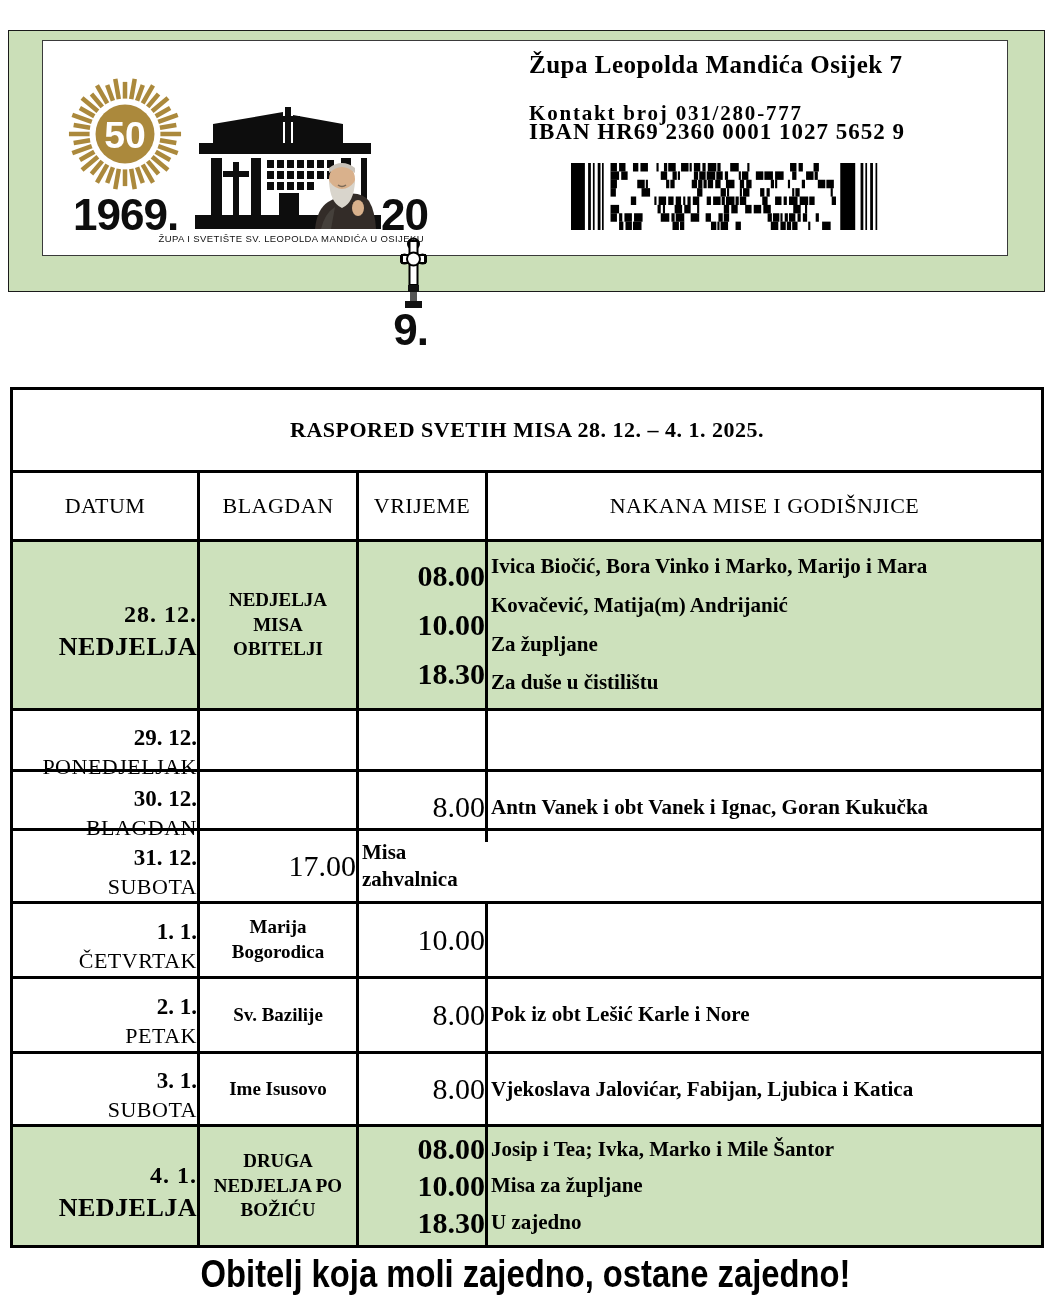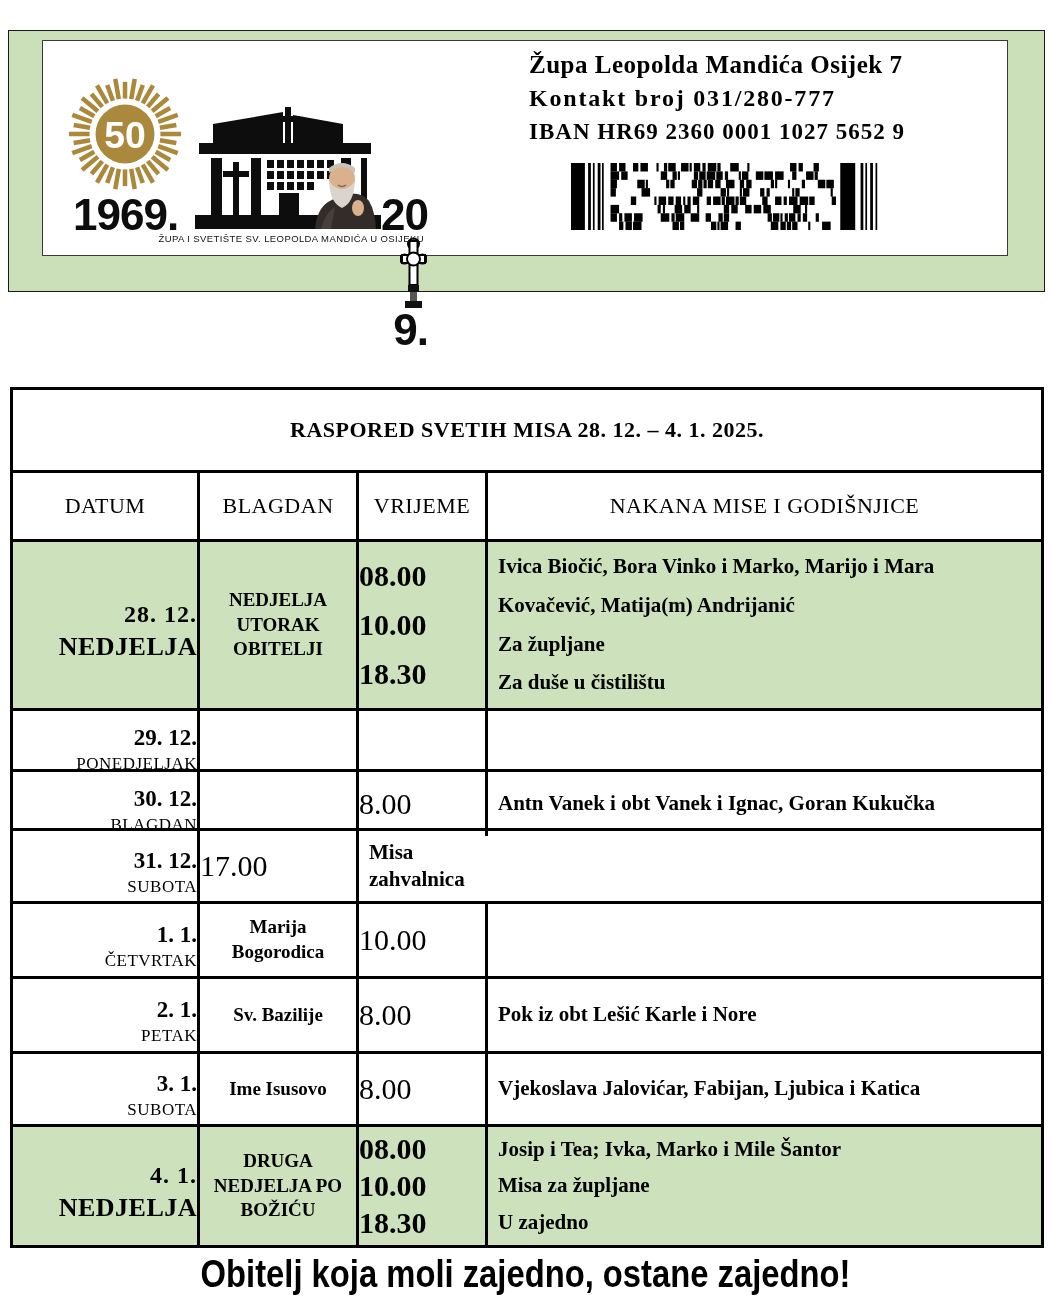--- a/index.html
+++ b/index.html
@@ -26,21 +26,21 @@
   .cross-monument{width:27px;height:76px;margin:0 1px -5px 1px;}
   .church{position:absolute;left:152px;top:66px;width:186px;height:122px;}
   .friar{position:absolute;left:268px;top:120px;width:66px;height:68px;}
   .logo-caption{
     position:absolute;left:113px;top:192px;width:268px;text-align:right;
     font-family:"Liberation Sans",sans-serif;font-size:9.5px;letter-spacing:.4px;
     color:#111;white-space:nowrap;
   }
   .parish-line{position:absolute;left:486px;font-weight:bold;white-space:nowrap;}
   .parish-name{top:10px;font-size:25px;letter-spacing:.5px;}
-  .contact-number{top:44px;font-size:24px;letter-spacing:1.8px;}
+  .contact-number{top:60px;font-size:21px;letter-spacing:1.8px;}
   .iban-number{top:78px;font-size:23px;letter-spacing:1px;}
   .barcode{position:absolute;left:528px;top:122px;width:312px;height:67px;}
   
   .schedule{
     position:absolute;left:10px;top:387px;width:1034px;
     border:3px solid #000;box-sizing:border-box;background:#fff;
   }
   .t-title{
     height:80px;display:flex;align-items:center;justify-content:center;
     font-weight:bold;font-size:22px;letter-spacing:.5px;
@@ -49,35 +49,35 @@
   .t-row > div{border-left:3px solid #000;box-sizing:border-box;}
   .t-row > div:first-child{border-left:none;}
   .t-head{height:66px;}
   .t-head > div{
     display:flex;align-items:center;justify-content:center;
     font-size:22px;letter-spacing:.5px;
   }
   .hl{background:#cde1bc;}
   .cell-date{display:flex;flex-direction:column;align-items:flex-end;justify-content:center;line-height:1.3;margin-top:12px;}
   .d-date{font-weight:bold;font-size:23px;}
-  .d-day{font-size:17px;letter-spacing:.5px;}
+  .d-day{font-size:22px;letter-spacing:.5px;}
   .hl .d-date{font-size:24px;letter-spacing:1px;}
   .hl .d-day{font-weight:bold;font-size:26px;letter-spacing:.5px;}
   .cell-feast{
     display:flex;flex-direction:column;align-items:center;justify-content:center;
     font-weight:bold;font-size:19px;line-height:1.3;text-align:center;
   }
   .cell-time{
-    display:flex;flex-direction:column;align-items:flex-start;justify-content:center;
+    display:flex;flex-direction:column;align-items:flex-end;justify-content:center;
     font-size:30px;line-height:1;
   }
   .hl .cell-time{font-weight:bold;justify-content:space-evenly;}
   .cell-nak{
     display:flex;flex-direction:column;justify-content:center;
-    padding-left:10px;padding-right:6px;font-weight:bold;font-size:21px;line-height:1.3;
+    padding-left:3px;padding-right:6px;font-weight:bold;font-size:21px;line-height:1.3;
   }
   .multi .cell-nak{justify-content:space-evenly;}
   
   .motto{
     position:absolute;left:0;top:1252px;width:1051px;text-align:center;
     font-family:"Liberation Sans",sans-serif;font-weight:bold;font-size:39px;
     transform:scaleX(.84);transform-origin:50% 50%;white-space:nowrap;
   }
 </style>
 </head>
@@ -359,21 +359,21 @@
     <div>NAKANA MISE I GODIŠNJICE</div>
   </div>
 
   <div class="t-row hl multi" style="height:166px">
     <div class="cell-date">
       <span class="d-date">28. 12.</span>
       <span class="d-day">NEDJELJA</span>
     </div>
     <div class="cell-feast">
       <span>NEDJELJA</span>
-      <span>UTORAK</span>
+      <span>MISA</span>
       <span>OBITELJI</span>
     </div>
     <div class="cell-time">
       <span>08.00</span>
       <span>10.00</span>
       <span>18.30</span>
     </div>
     <div class="cell-nak">
       <span>Ivica Biočić, Bora Vinko i Marko, Marijo i Mara</span>
       <span>Kovačević, Matija(m) Andrijanić</span>

